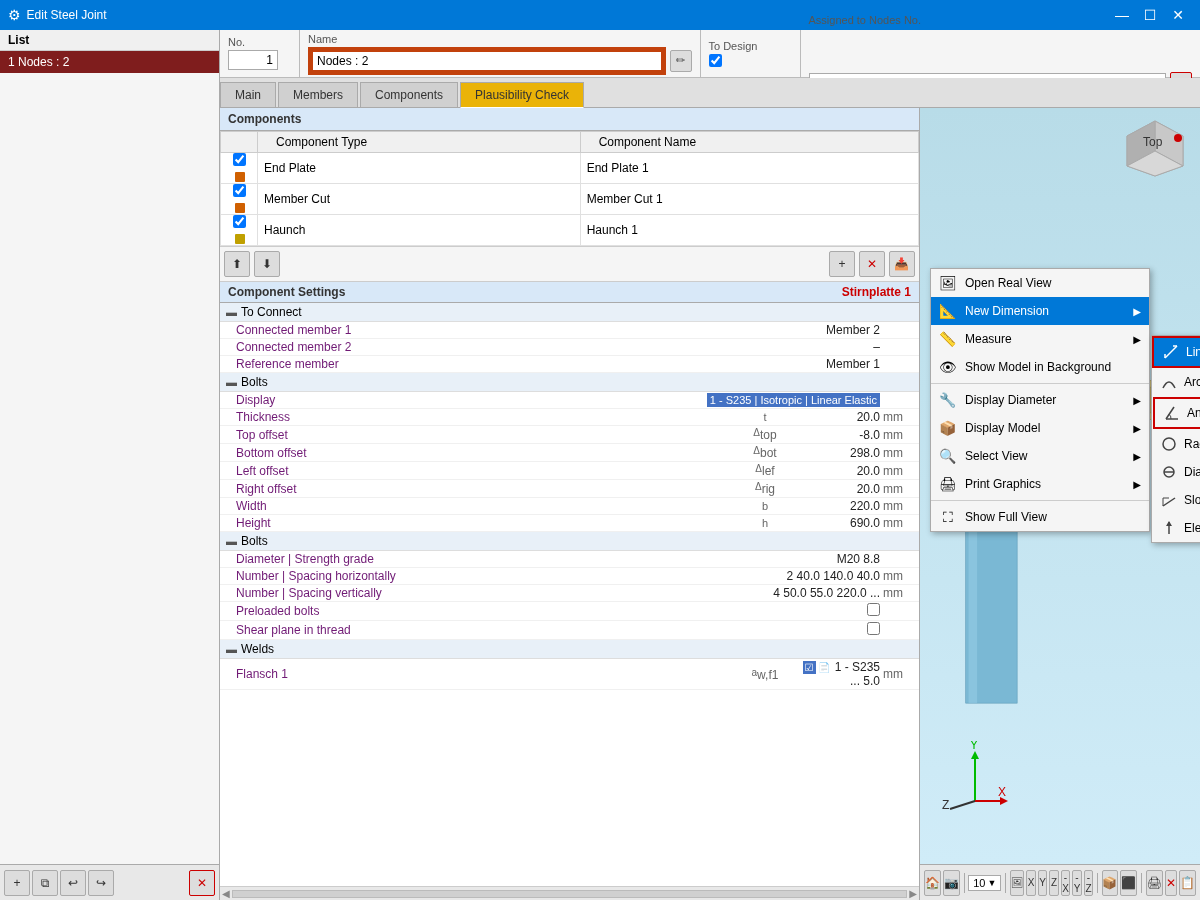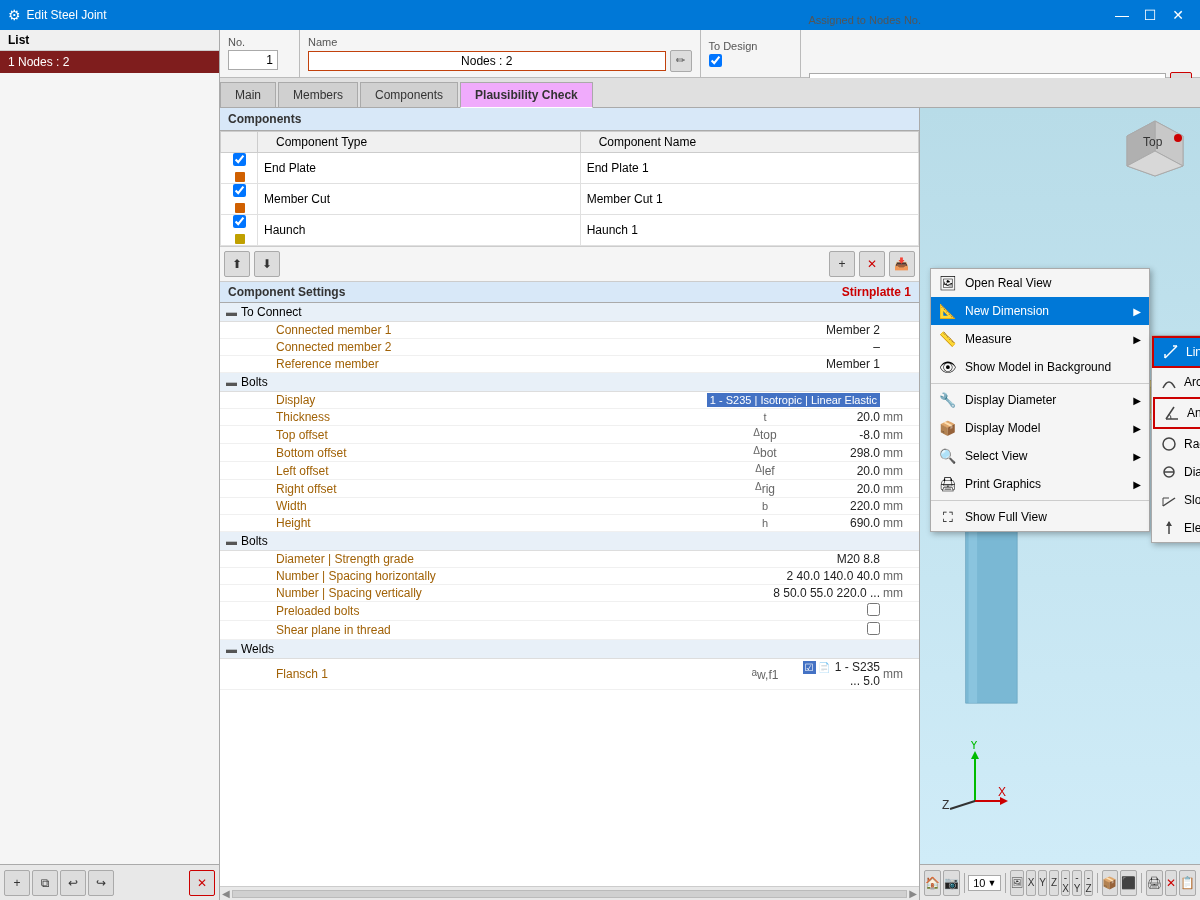--- a/index.html
+++ b/index.html
@@ -93,22 +93,22 @@
       padding: 5px 14px;
       border: 1px solid #aaa;
       border-bottom: none;
       background: #d0d0d0;
       cursor: pointer;
       font-size: 12px;
       margin-right: 2px;
       color: #333;
     }
     .tab.active {
-      background: #f0abfc;
-      font-weight: 700;
+      background: #eab308;
+      font-weight: 400;
       border-bottom: 1px solid white;
       margin-bottom: -1px;
     }
 
     
     .content-columns {
       display: flex;
       flex: 1;
     }
 
@@ -275,23 +275,22 @@
       flex-direction: column;
       justify-content: center;
     }
     .name-row {
       display: flex;
       gap: 4px;
       align-items: center;
     }
     .name-row input {
       flex: 1;
-      border: 1px solid #c2410c;
+      border: 5px solid #c2410c;
       padding: 2px 4px;
-      text-align: center;
     }
     .todesign-field {
       width: 100px;
       padding: 6px 8px;
       border-right: 1px solid #bbb;
       display: flex;
       flex-direction: column;
       justify-content: center;
     }
     .assigned-field {
@@ -325,21 +324,21 @@
       background: #f0f0f0;
       border-bottom: 1px solid #ccc;
     }
 
     .settings-row {
       display: flex;
       align-items: center;
       padding: 1px 4px 1px 16px;
       border-bottom: 1px solid #f0f0f0;
     }
-    .settings-row .s-label { flex: 1; color: #a16207; margin-left: 40px; }
+    .settings-row .s-label { flex: 1; color: #701a75; }
     .settings-row .s-sym { width: 50px; text-align: center; font-size: 11px; color: #666; }
     .settings-row .s-val { width: 90px; text-align: right; color: #222; }
     .settings-row .s-unit { width: 35px; padding-left: 3px; color: #666; }
 
     .group-hdr {
       display: flex;
       align-items: center;
       background: #e8f0f8;
       border-bottom: 1px solid #ddd;
       padding: 2px 6px;
@@ -568,21 +567,21 @@
           </div>
           <div class="settings-row">
             <span class="s-label">Number | Spacing horizontally</span>
             <span class="s-sym"></span>
             <span class="s-val" style="width:150px;">2  40.0 140.0 40.0</span>
             <span class="s-unit">mm</span>
           </div>
           <div class="settings-row">
             <span class="s-label">Number | Spacing vertically</span>
             <span class="s-sym"></span>
-            <span class="s-val" style="width:150px;">8  50.0 55.0 220.0 ...</span>
+            <span class="s-val" style="width:150px;">4  50.0 55.0 220.0 ...</span>
             <span class="s-unit">mm</span>
           </div>
           <div class="settings-row">
             <span class="s-label">Preloaded bolts</span>
             <span class="s-sym"></span>
             <span class="s-val"><input type="checkbox" style=""></span>
             <span class="s-unit"></span>
           </div>
           <div class="settings-row">
             <span class="s-label">Shear plane in thread</span>

